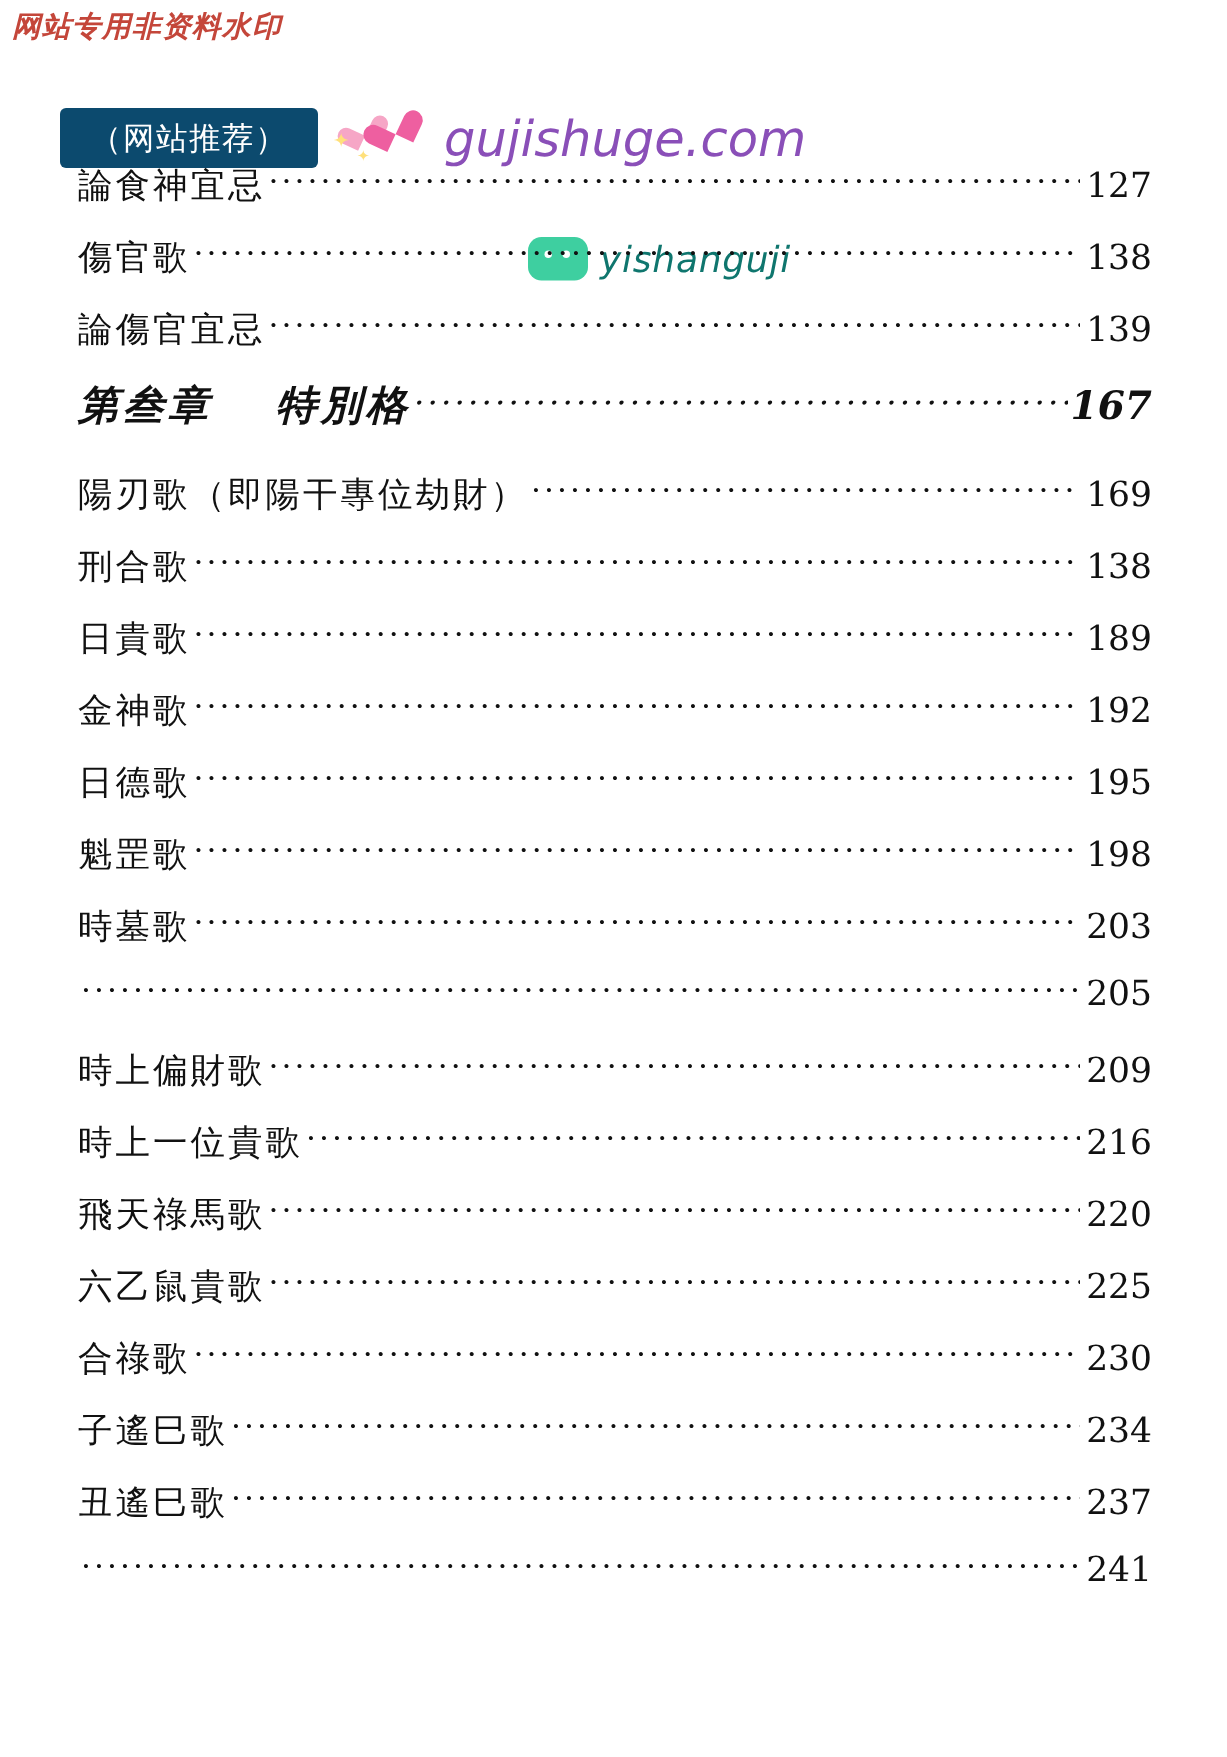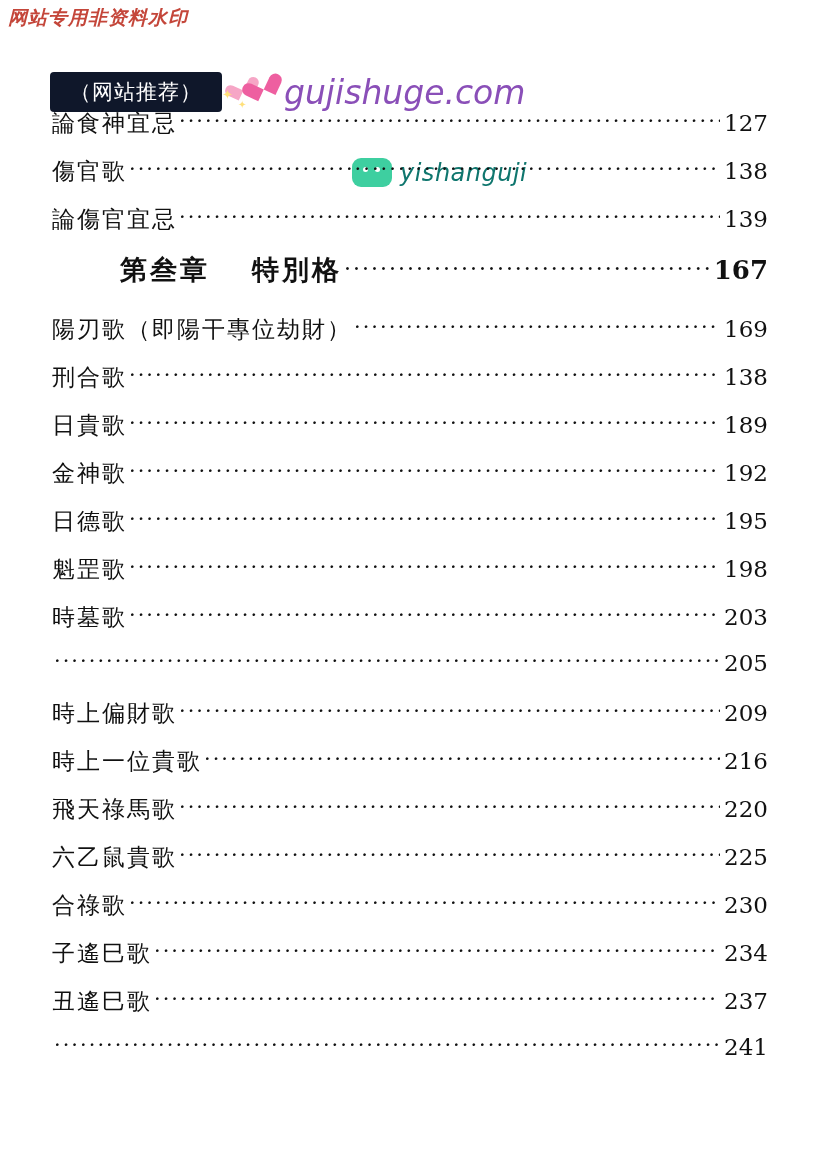--- a/index.html
+++ b/index.html
@@ -31,25 +31,25 @@
     font-weight: bold;
     font-style: italic;
     color: #c4463a;
     letter-spacing: 1px;
     white-space: nowrap;
   }
 
   
   .recommend-badge {
     position: absolute;
-    left: 50px;
+    left: 40px;
     top: 72px;
     width: 172px;
     height: 40px;
-    background: #0f172a;
+    background: #0c4a6e;
     border-radius: 4px;
     color: #ffffff;
     font-size: 21px;
     font-family: "DejaVu Sans", "Liberation Sans", sans-serif;
     display: flex;
     align-items: center;
     justify-content: center;
     letter-spacing: 1px;
   }
 
@@ -105,21 +105,21 @@
   }
   .sparkle-1 { left: 0px; top: 18px; }
   .sparkle-2 { left: 16px; top: 30px; font-size: 10px; }
 
   .site-url {
     font-family: "DejaVu Sans", "Liberation Sans", sans-serif;
     font-size: 33px;
     color: #8a4fb8;
     font-style: italic;
     letter-spacing: 0px;
-    margin-left: 0;
+    margin-left: 12px;
   }
 
   
   .wechat-mark {
     position: absolute;
     left: 352px;
     top: 158px;
     display: flex;
     align-items: center;
   }
@@ -186,21 +186,22 @@
   .toc-page {
     font-size: 23px;
     color: #111111;
     font-family: "DejaVu Serif", "Liberation Serif", serif;
     min-width: 46px;
     text-align: right;
   }
 
   .toc-row.chapter {
     height: 62px;
-    padding-left: 120px;
+    padding-left: 52px;
+    font-style: italic;
   }
   .toc-row.chapter .toc-title {
     font-size: 27px;
     font-weight: bold;
     letter-spacing: 3px;
   }
   .toc-row.chapter .toc-page {
     font-size: 26px;
     font-weight: bold;
   }

